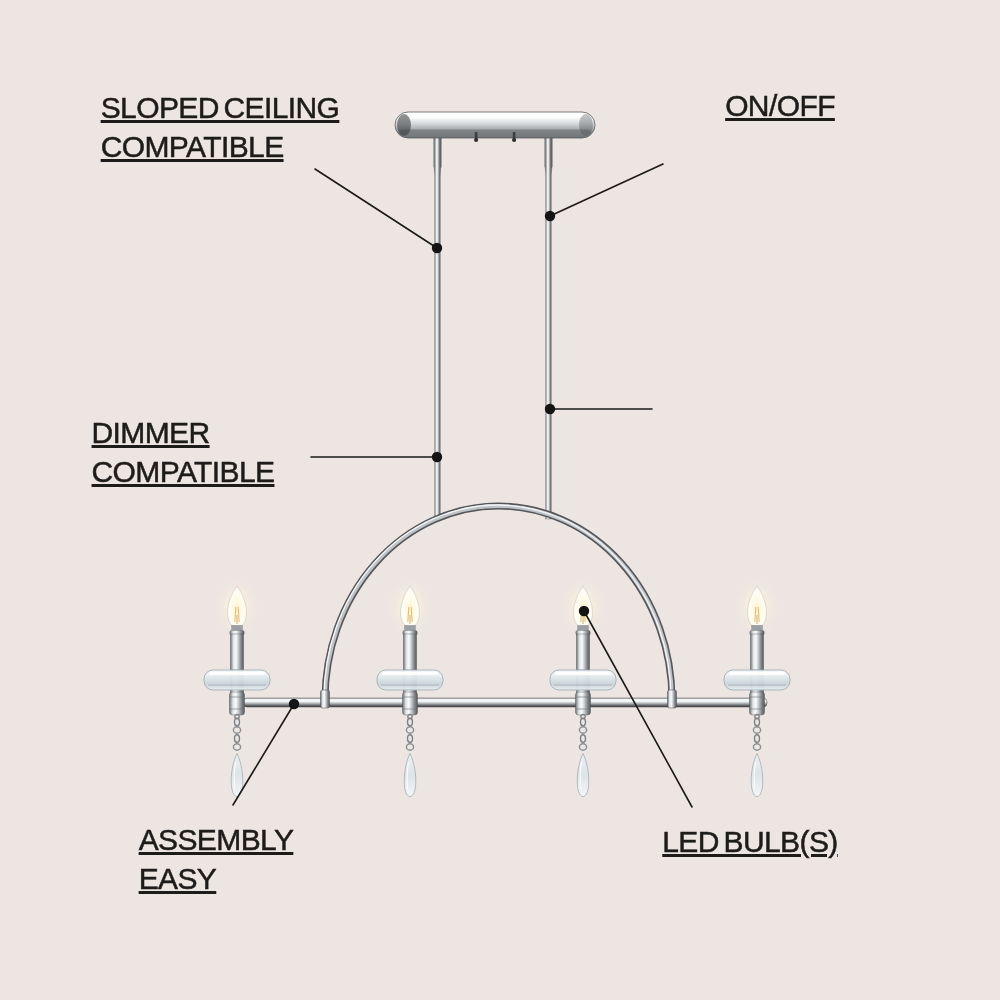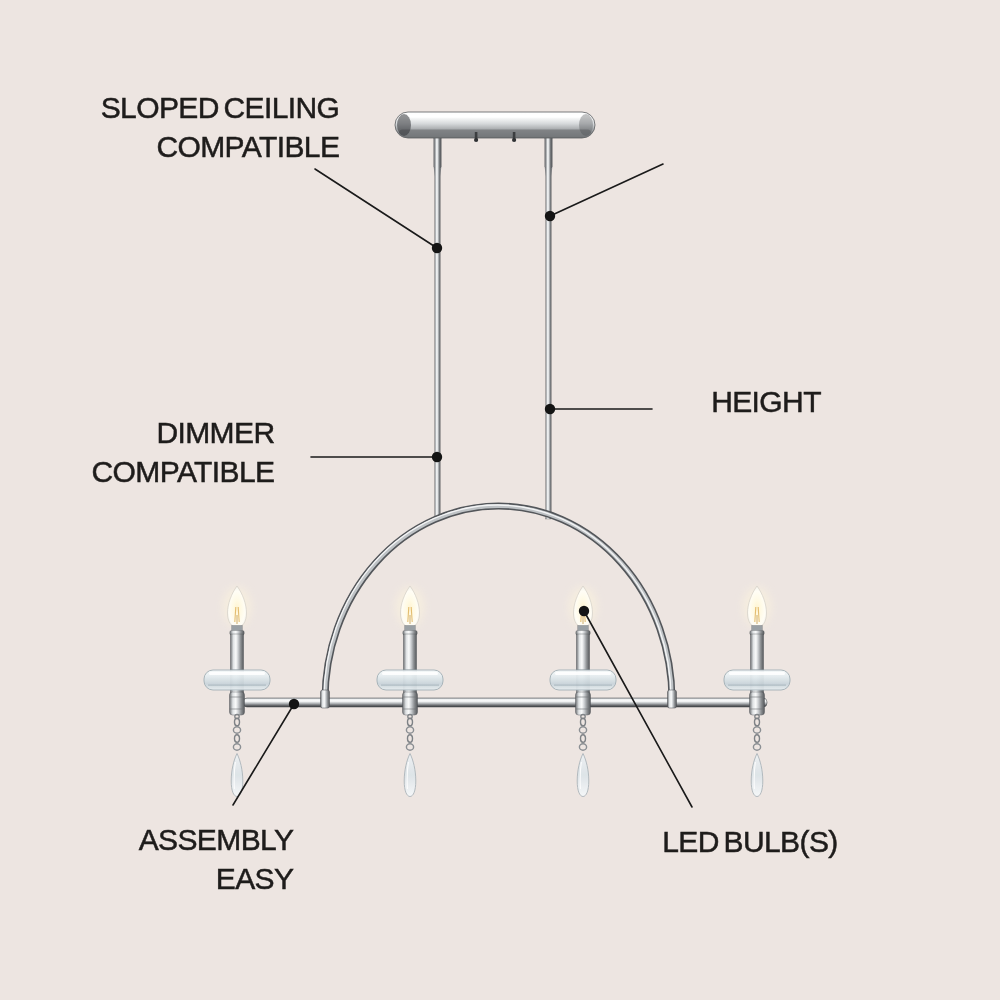--- a/index.html
+++ b/index.html
@@ -12,30 +12,31 @@
   .stage{
     position:relative;
     width:1000px;height:1000px;
     background:var(--bg);
     overflow:hidden;
   }
   .fixture-svg{position:absolute;inset:0;display:block;}
   .callout-label{
     position:absolute;
     transform:translateX(-50%);
-    text-align:right;
+    text-align:left;
     color:var(--text);
     font-size:30px;
     line-height:39px;
     font-weight:500;
     letter-spacing:-0.02em;
     word-spacing:-0.10em;
     -webkit-text-stroke:0.5px currentColor;
     white-space:nowrap;
     text-transform:uppercase;
+    text-decoration:underline;
   }
   .cl-line{display:block;}
 </style>
 </head>
 <body>
 
 <div class="stage">
 
   <svg class="fixture-svg" viewBox="0 0 1000 1000" width="1000" height="1000">
     <defs>
@@ -173,27 +174,27 @@
       <circle cx="294" cy="704" r="5.2"></circle>
       <circle cx="584" cy="611" r="5.2"></circle>
     </g>
   </svg>
 
   <div class="callout-label" style="left:220px;top:88px">
     <span class="cl-line">SLOPED CEILING</span>
     <span class="cl-line">COMPATIBLE</span>
   </div>
   <div class="callout-label" style="left:780px;top:86px">
+    <span class="cl-line">ON/OFF</span>
   </div>
   <div class="callout-label" style="left:183px;top:413px">
     <span class="cl-line">DIMMER</span>
     <span class="cl-line">COMPATIBLE</span>
   </div>
   <div class="callout-label" style="left:766px;top:382px">
-    <span class="cl-line">HEIGHT</span>
   </div>
   <div class="callout-label" style="left:216px;top:820px">
     <span class="cl-line">ASSEMBLY</span>
     <span class="cl-line">EASY</span>
   </div>
   <div class="callout-label" style="left:750px;top:822px">
     <span class="cl-line">LED BULB(S)</span>
   </div>
 
 </div>

